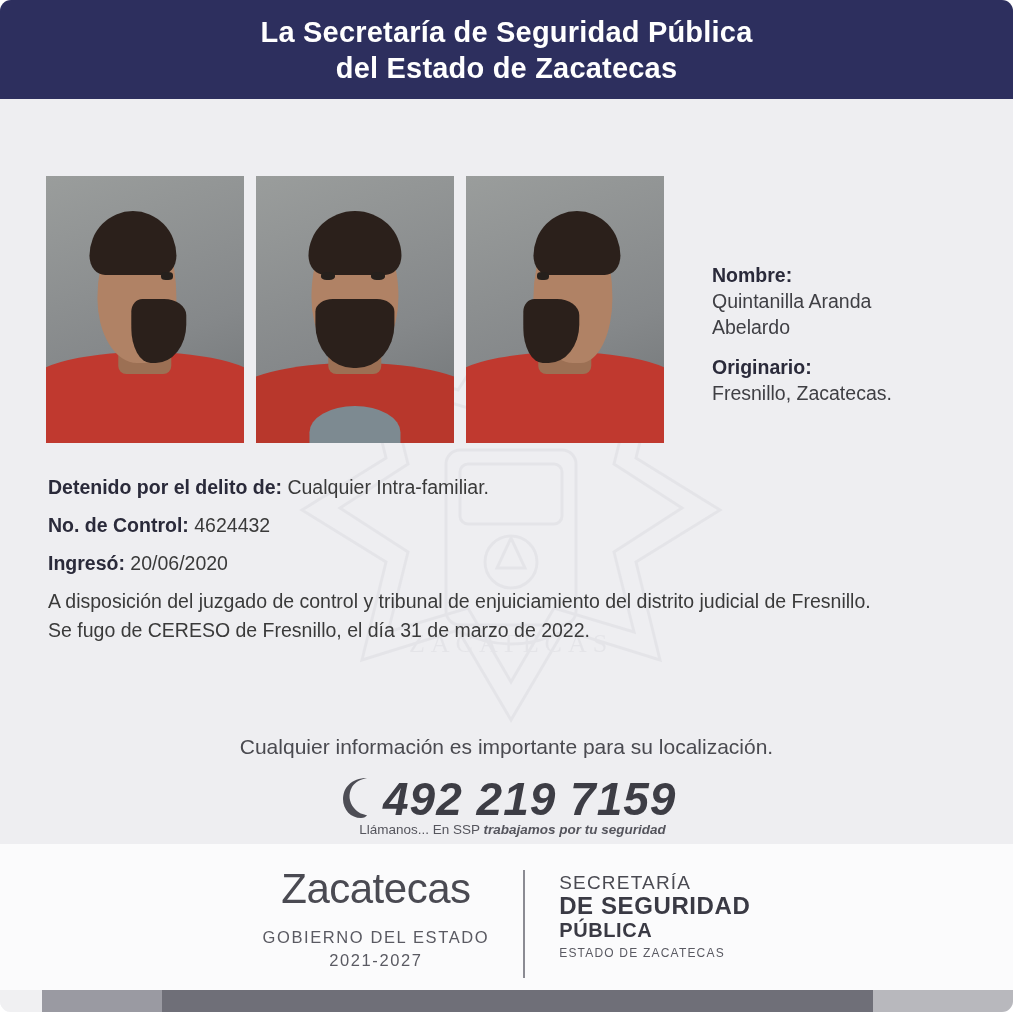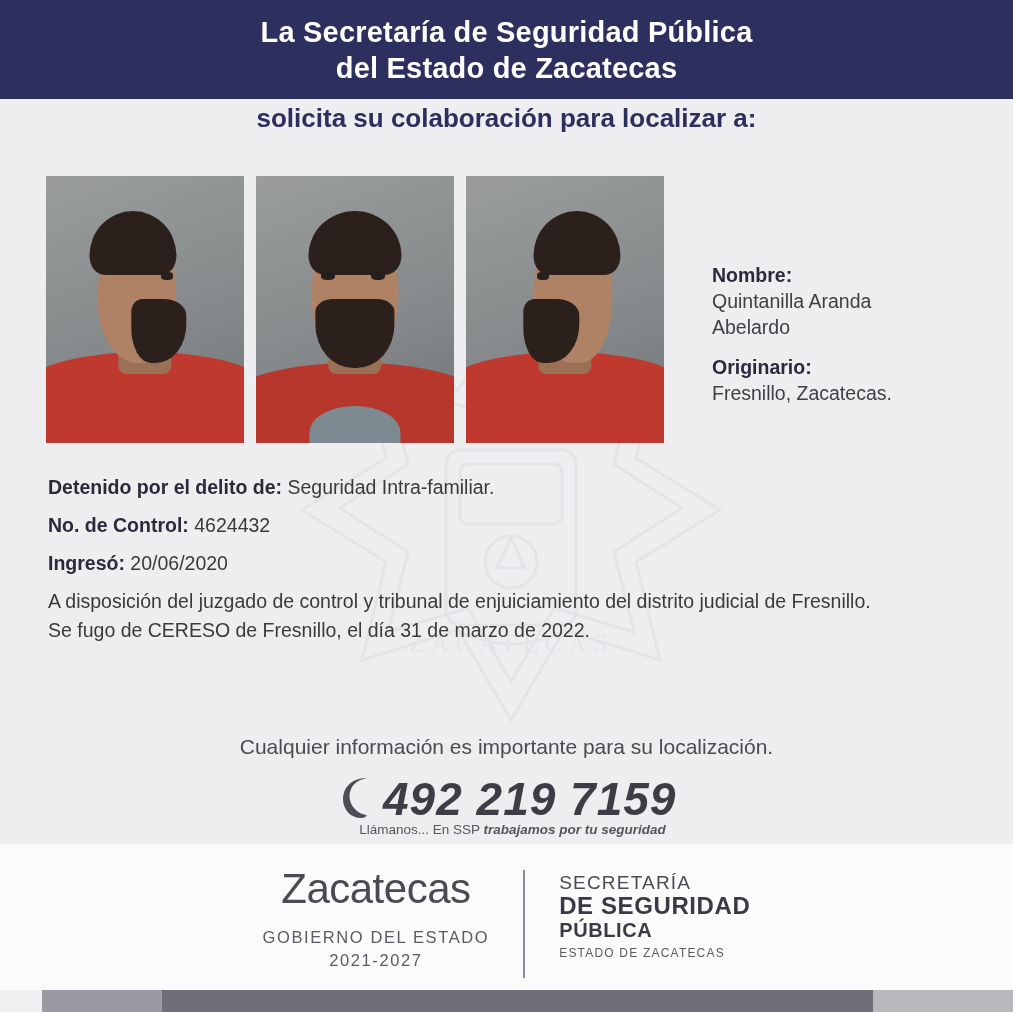--- a/index.html
+++ b/index.html
@@ -9,20 +9,21 @@
     background: #ffffff;
     font-family: "Liberation Sans", sans-serif;
     overflow: hidden;
   }
   #poster {
     position: relative;
     width: 1013px;
     height: 1012px;
     background: #eeeef1;
     overflow: hidden;
+    border-radius: 11px;
   }
 
   
   .header-band {
     position: absolute;
     top: 0; left: 0;
     width: 1013px;
     height: 99px;
     background: #2d2f5e;
     display: flex;
@@ -284,21 +285,20 @@
 </style>
 </head>
 <body>
 
 <div id="poster">
 
   <div class="header-band">
     <div class="header-line">La Secretaría de Seguridad Pública</div>
     <div class="header-line">del Estado de Zacatecas</div>
   </div>
-  <div class="subheader">solicita su colaboración para localizar a:</div>
 
   <svg class="watermark" viewBox="0 0 430 470">
     <g fill="none" stroke="#c9c9d0" stroke-width="3">
       <path d="M215 8 L268 90 L364 60 L340 158 L424 210 L340 262 L364 360 L268 330 L215 420 L162 330 L66 360 L90 262 L6 210 L90 158 L66 60 L162 90 Z"></path>
       <path d="M215 40 L258 108 L338 84 L318 164 L386 208 L318 252 L338 332 L258 308 L215 382 L172 308 L92 332 L112 252 L44 208 L112 164 L92 84 L172 108 Z"></path>
       <rect x="150" y="150" width="130" height="175" rx="14"></rect>
       <rect x="164" y="164" width="102" height="60" rx="8"></rect>
       <circle cx="215" cy="262" r="26"></circle>
       <path d="M215 238 l14 30 h-28 Z"></path>
       <path d="M160 330 q55 28 110 0"></path>
@@ -346,21 +346,21 @@
     </div>
     <div class="info-row">
       <div class="info-label">Originario:</div>
       <div class="info-value">Fresnillo, Zacatecas.</div>
     </div>
   </div>
 
   <div class="details">
     <div class="line">
       <span class="strong">Detenido por el delito de:</span>
-      <span>Seguridad Intra-familiar.</span>
+      <span>Cualquier Intra-familiar.</span>
     </div>
     <div class="line">
       <span class="strong">No. de Control:</span>
       <span>4624432</span>
     </div>
     <div class="line">
       <span class="strong">Ingresó:</span>
       <span>20/06/2020</span>
     </div>
     <div class="para">A disposición del juzgado de control y tribunal de enjuiciamiento del distrito judicial de Fresnillo.</div>

